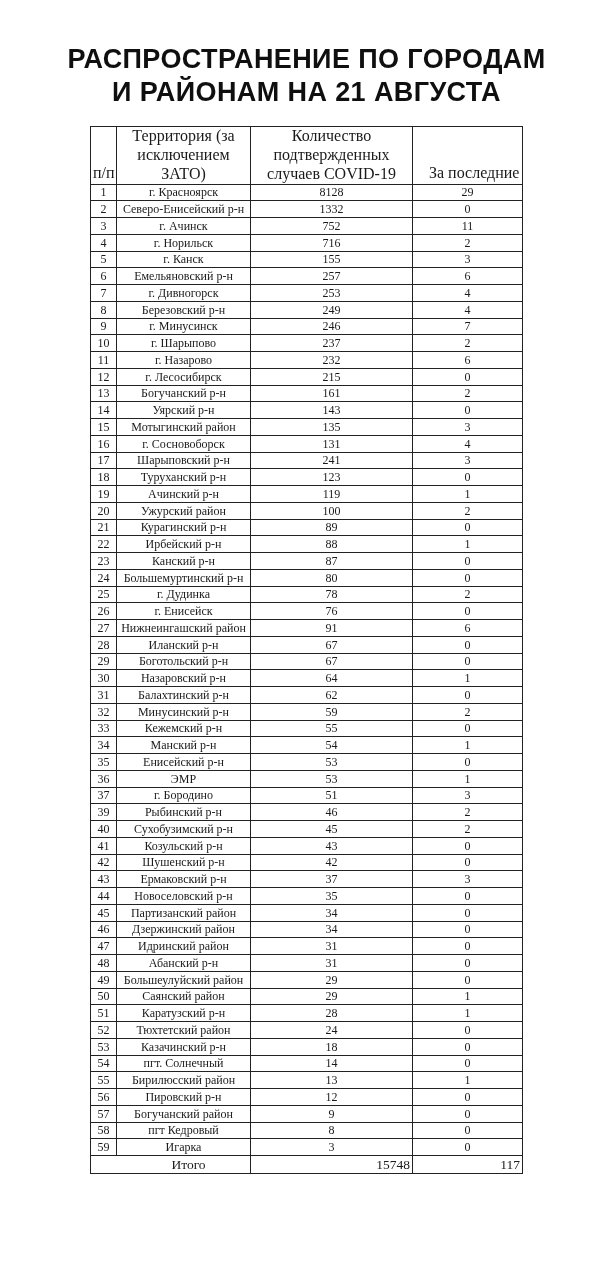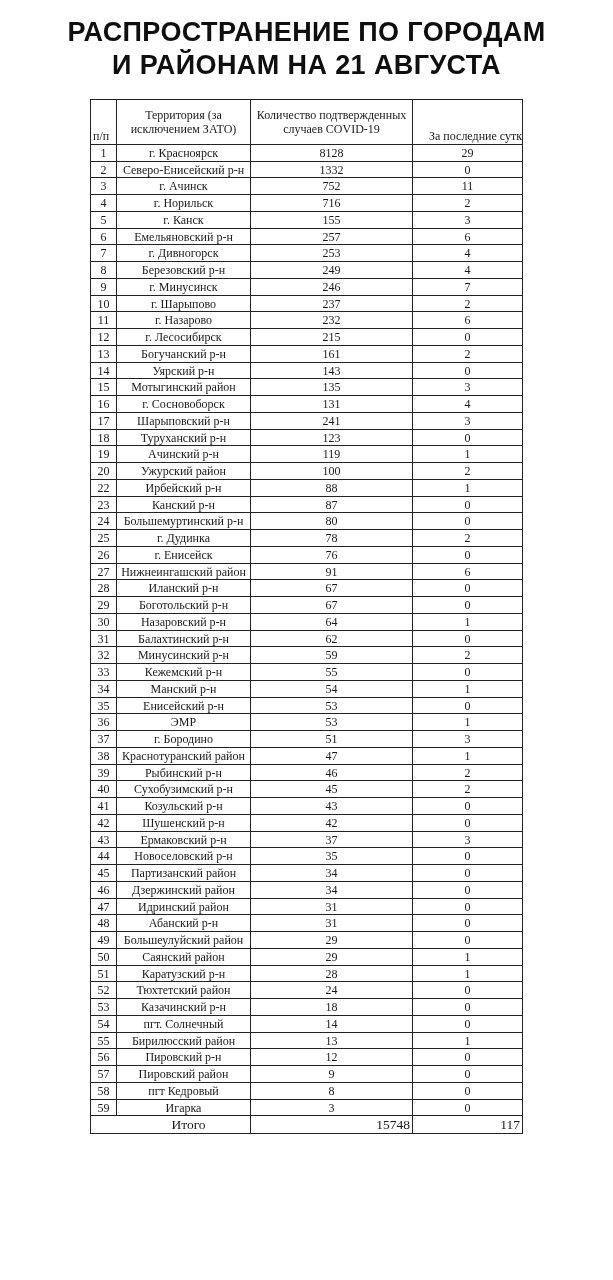--- a/index.html
+++ b/index.html
@@ -9,21 +9,21 @@
     background: #ffffff;
     overflow: hidden;
     font-family: "Liberation Serif", serif;
   }
   .page {
     width: 613px;
     height: 1280px;
     background: #ffffff;
   }
   .title {
-    padding-top: 16px;
+    padding-top: 43px;
     text-align: center;
     font-family: "Liberation Sans", sans-serif;
     font-weight: 800;
     font-size: 27px;
     line-height: 1.22;
     letter-spacing: 0.4px;
     color: #0f0f0f;
   }
   table.covid-table {
     width: 432px;
@@ -39,21 +39,21 @@
   .covid-table col.c-cases { width: 162px; }
   .covid-table col.c-daily { width: 110px; }
   .covid-table th, .covid-table td {
     border: 1px solid #222222;
     font-weight: normal;
     overflow: hidden;
   }
   .covid-table thead th {
     height: 45px;
     line-height: 1.18;
-    font-size: 12px;
+    font-size: 16px;
   }
   th.th-num {
     vertical-align: bottom;
     text-align: left;
     padding: 0 0 1px 2px;
   }
   th.th-terr, th.th-cases {
     vertical-align: middle;
     text-align: center;
     padding: 0 4px;
@@ -221,20 +221,26 @@
           <td>119</td>
           <td>1</td>
         </tr>
         <tr>
           <td>20</td>
           <td>Ужурский район</td>
           <td>100</td>
           <td>2</td>
         </tr>
         <tr>
+          <td>21</td>
+          <td>Курагинский р-н</td>
+          <td>89</td>
+          <td>0</td>
+        </tr>
+        <tr>
           <td>22</td>
           <td>Ирбейский р-н</td>
           <td>88</td>
           <td>1</td>
         </tr>
         <tr>
           <td>23</td>
           <td>Канский р-н</td>
           <td>87</td>
           <td>0</td>
@@ -317,26 +323,20 @@
           <td>53</td>
           <td>1</td>
         </tr>
         <tr>
           <td>37</td>
           <td>г. Бородино</td>
           <td>51</td>
           <td>3</td>
         </tr>
         <tr>
-          <td>38</td>
-          <td>Краснотуранский район</td>
-          <td>47</td>
-          <td>1</td>
-        </tr>
-        <tr>
           <td>39</td>
           <td>Рыбинский р-н</td>
           <td>46</td>
           <td>2</td>
         </tr>
         <tr>
           <td>40</td>
           <td>Сухобузимский р-н</td>
           <td>45</td>
           <td>2</td>
@@ -432,21 +432,21 @@
           <td>1</td>
         </tr>
         <tr>
           <td>56</td>
           <td>Пировский р-н</td>
           <td>12</td>
           <td>0</td>
         </tr>
         <tr>
           <td>57</td>
-          <td>Пировский район</td>
+          <td>Богучанский район</td>
           <td>9</td>
           <td>0</td>
         </tr>
         <tr>
           <td>58</td>
           <td>пгт Кедровый</td>
           <td>8</td>
           <td>0</td>
         </tr>
         <tr>

